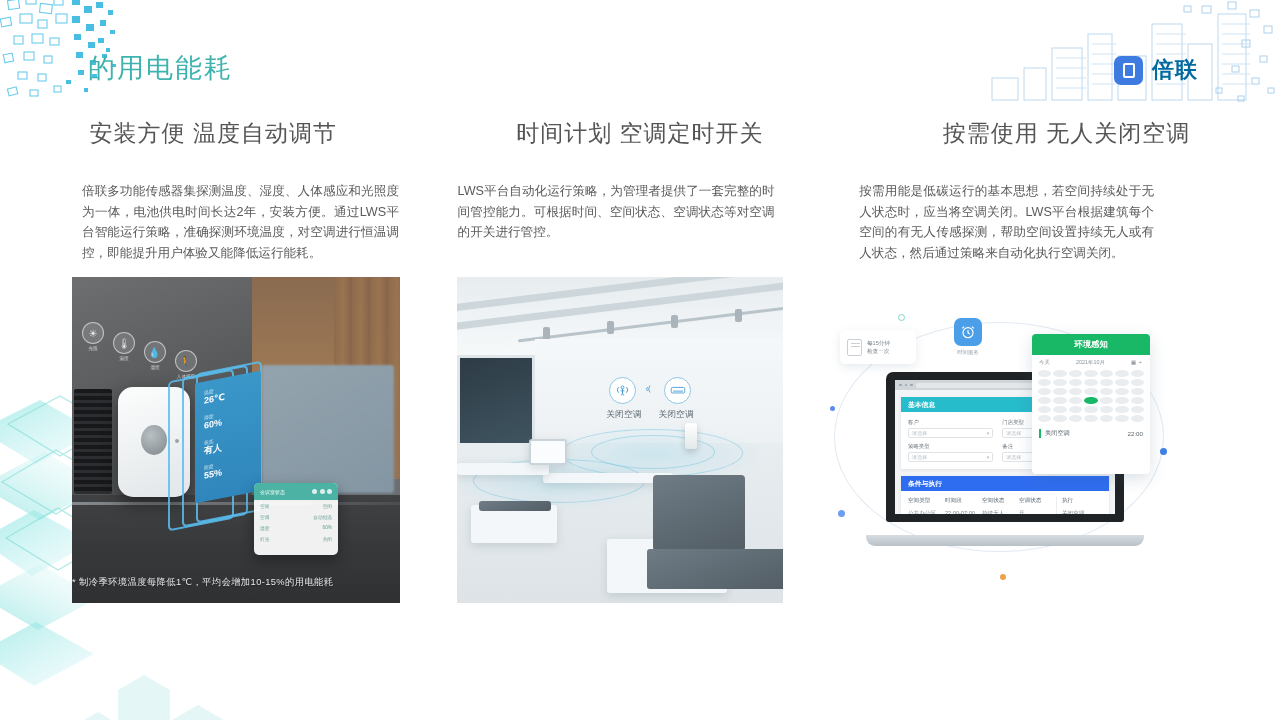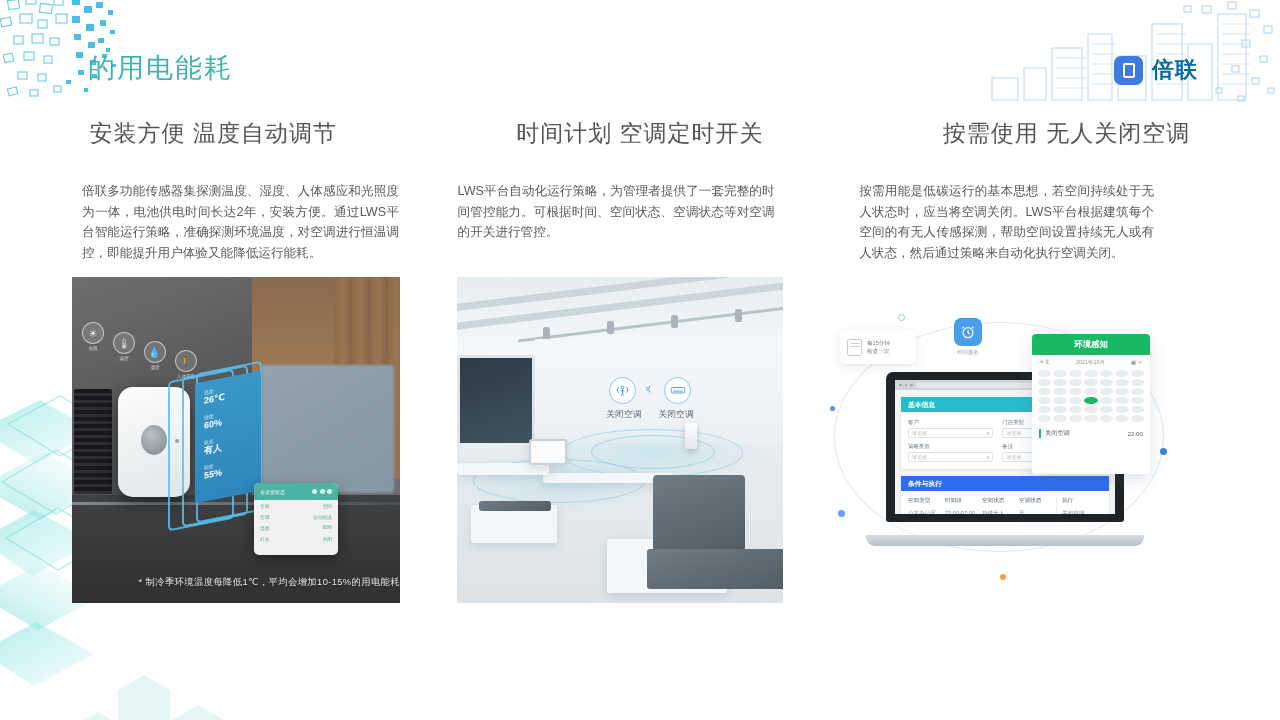--- a/index.html
+++ b/index.html
@@ -65,21 +65,21 @@
   .col:nth-child(3) .col-body { margin-left:6px;  width:295px; }
 
   
   .figure { position:absolute; }
   #figure-1 { left:72px; top:277px; width:328px; height:326px; }
   #figure-2 { left:457px; top:277px; width:326px; height:326px; }
   #figure-3 { left:824px; top:300px; width:360px; height:290px; }
 
   .fig-caption {
     position:absolute; left:0; right:0; bottom:14px;
-    text-align:right; font-size:9.3px; color:#e8e8e8;
+    text-align:left; font-size:9.3px; color:#e8e8e8;
     letter-spacing:.4px; text-shadow:0 1px 2px rgba(0,0,0,.45);
   }
   #figure-2 .fig-caption { color:#9aa4ad; text-shadow:none; }
 
   
   .f1-bg { position:absolute; inset:0; overflow:hidden; }
   .f1-wall-left {
     position:absolute; left:0; top:0; width:55%; height:100%;
     background:linear-gradient(160deg,#6d6f70 0%,#56585a 40%,#434547 100%);
   }

